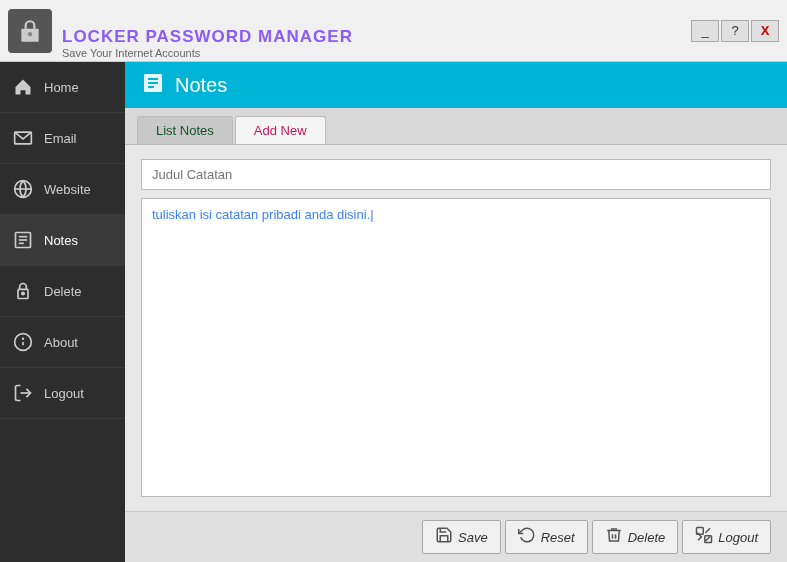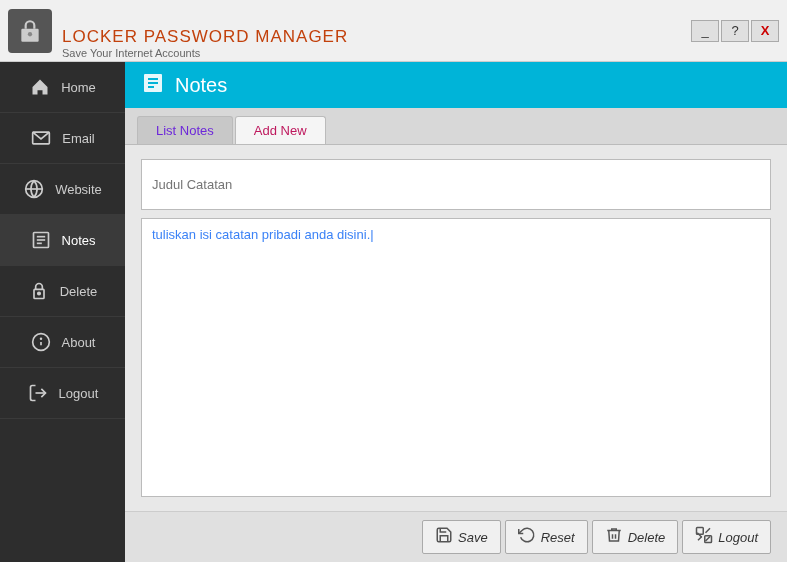--- a/index.html
+++ b/index.html
@@ -39,22 +39,22 @@
       width: 26px;
       height: 26px;
     }
 
     .title-bar-text {
       flex: 1;
     }
 
     .title-bar-text .app-title {
       font-size: 17px;
-      font-weight: normal;
-      color: #c2410c;
+      font-weight: bold;
+      color: #8b5cf6;
       letter-spacing: 1px;
       margin-top: 24px;
     }
 
     .title-bar-text .app-subtitle {
       font-size: 11px;
       color: #666;
     }
 
     .title-bar-controls {
@@ -92,21 +92,20 @@
     }
 
     .sidebar-item {
       display: flex;
       align-items: center;
       padding: 14px 12px;
       color: #ccc;
       cursor: pointer;
       border-bottom: 1px solid #3a3a3a;
       gap: 10px;
-      justify-content: center;
     }
     .sidebar-item.active { background: #3a3a3a; color: #fff; }
 
     .sidebar-item .sidebar-icon {
       width: 22px;
       height: 22px;
       display: flex;
       align-items: center;
       justify-content: center;
       flex-shrink: 0;
@@ -154,21 +153,21 @@
       border-bottom: 1px solid #bbb;
     }
 
     .tab {
       padding: 6px 18px;
       font-size: 13px;
       cursor: pointer;
       border: 1px solid #bbb;
       border-bottom: none;
       background: #c8c8c8;
-      color: #6d28d9;
+      color: #14532d;
       border-radius: 3px 3px 0 0;
       margin-right: 2px;
     }
 
     .tab.active {
       background: #f5f5f5;
       color: #be185d;
       border-color: #bbb;
     }
 
@@ -178,21 +177,21 @@
       padding: 14px 16px;
       background: #e8e8e8;
       display: flex;
       flex-direction: column;
       gap: 8px;
       overflow: hidden;
     }
 
     .form-input {
       width: 100%;
-      padding: 17px 10px;
+      padding: 7px 10px;
       border: 1px solid #bbb;
       background: #fff;
       font-size: 13px;
       color: #333;
     }
 
     .form-textarea {
       width: 100%;
       flex: 1;
       padding: 8px 10px;

